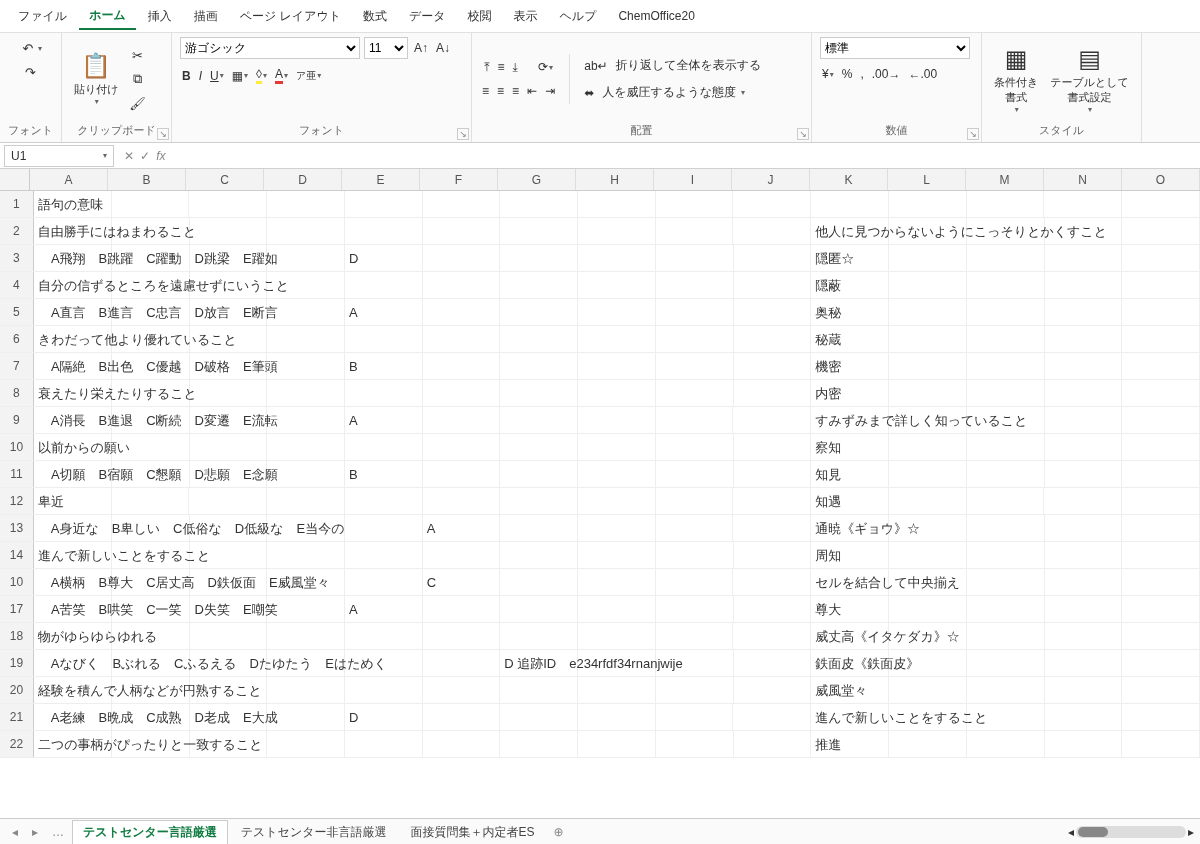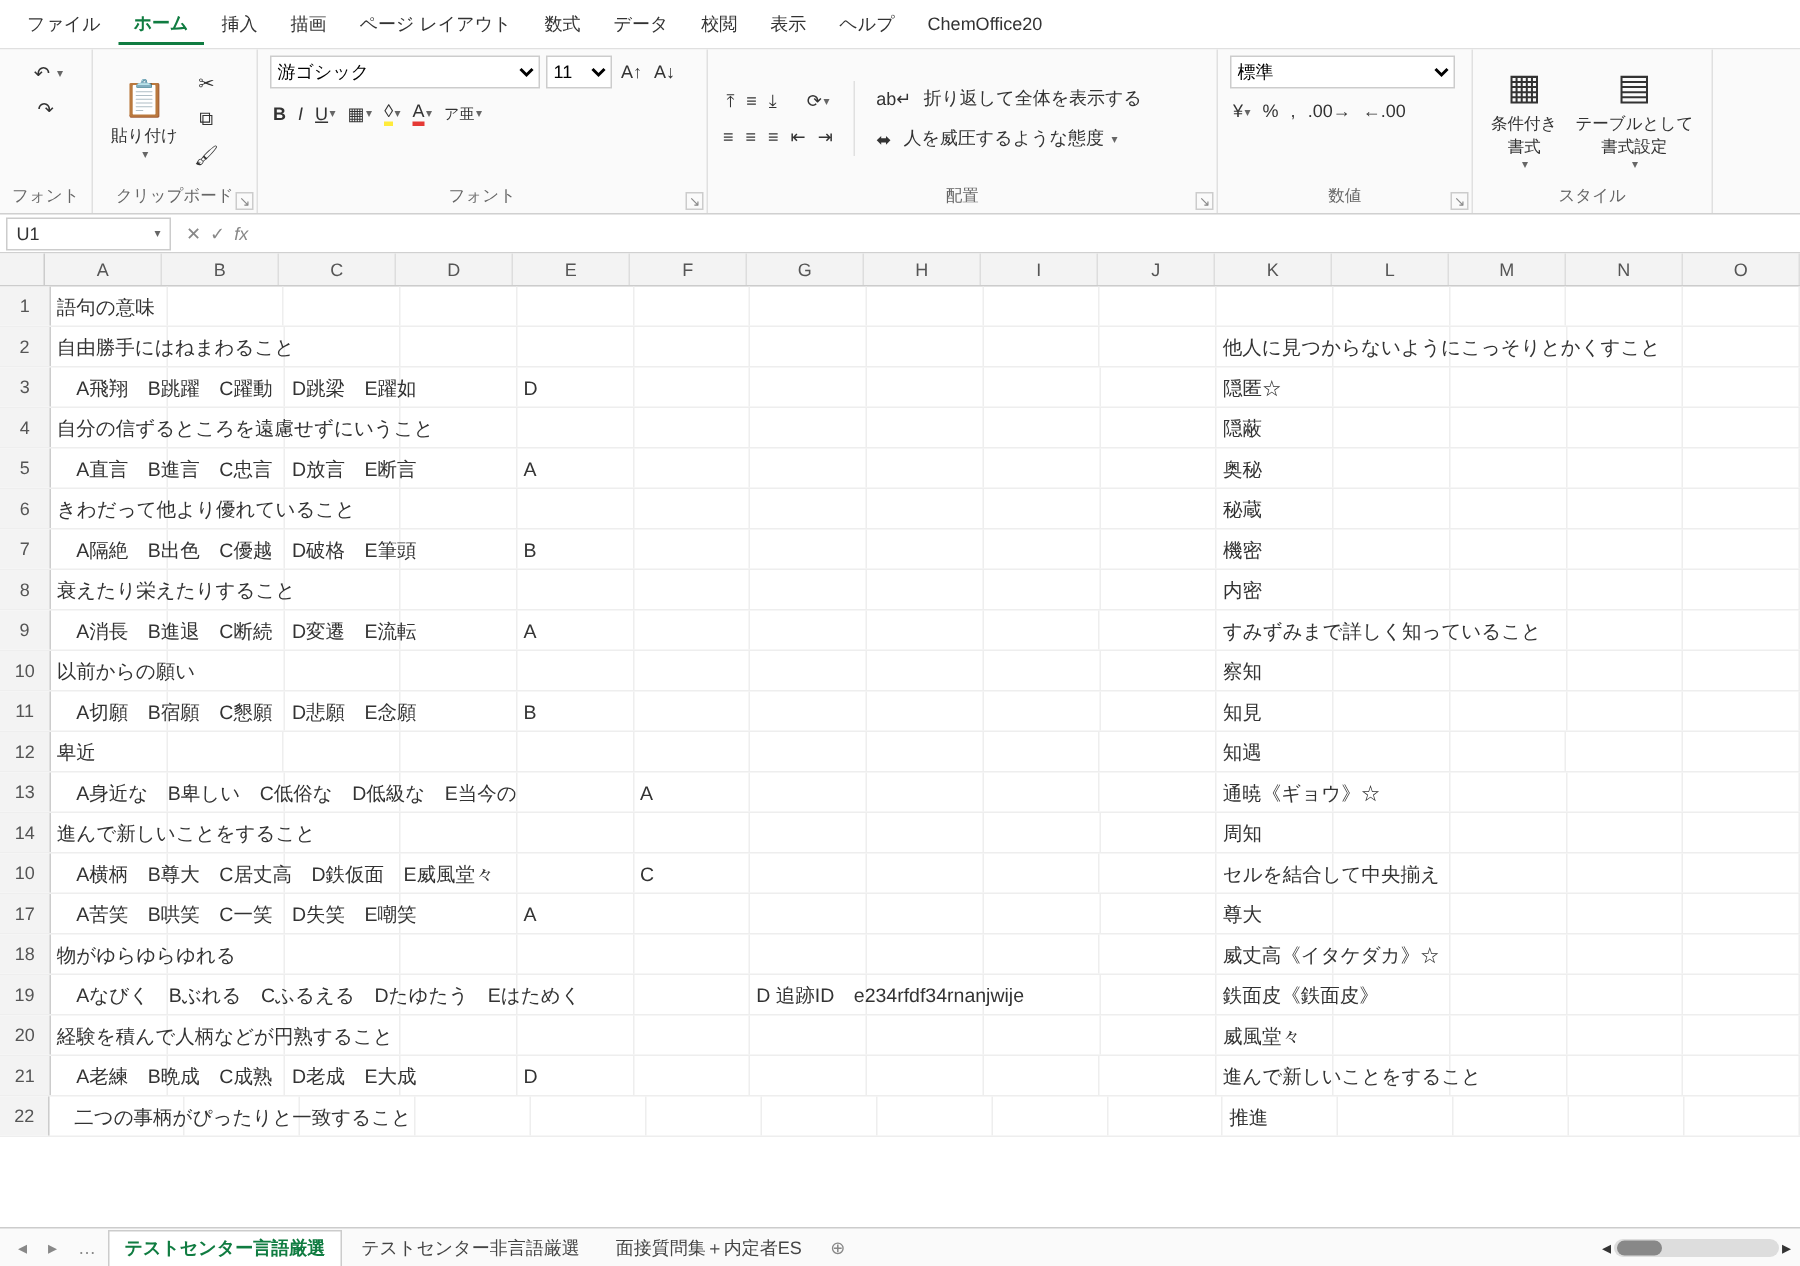--- a/index.html
+++ b/index.html
@@ -633,21 +633,21 @@
         <div class="cell" style="width: 78px;"></div>
         <div class="cell" style="width: 78px;"></div>
         <div class="cell" style="width: 78px; overflow: visible; position: relative; z-index: 1;">進んで新しいことをすること</div>
         <div class="cell" style="width: 78px;"></div>
         <div class="cell" style="width: 78px;"></div>
         <div class="cell" style="width: 78px;"></div>
         <div class="cell" style="width: 78px;"></div>
       </div>
       <div class="gr">
         <div class="rh">22</div>
-        <div class="cell" style="width: 78px; overflow: visible; position: relative; z-index: 1; margin-left: 12px;">二つの事柄がぴったりと一致すること</div>
+        <div class="cell" style="width: 78px; overflow: visible; position: relative; z-index: 1;">二つの事柄がぴったりと一致すること</div>
         <div class="cell" style="width: 78px;"></div>
         <div class="cell" style="width: 78px;"></div>
         <div class="cell" style="width: 78px;"></div>
         <div class="cell" style="width: 78px;"></div>
         <div class="cell" style="width: 78px;"></div>
         <div class="cell" style="width: 78px;"></div>
         <div class="cell" style="width: 78px;"></div>
         <div class="cell" style="width: 78px;"></div>
         <div class="cell" style="width: 78px;"></div>
         <div class="cell" style="width: 78px; overflow: visible; position: relative; z-index: 1;">推進</div>

